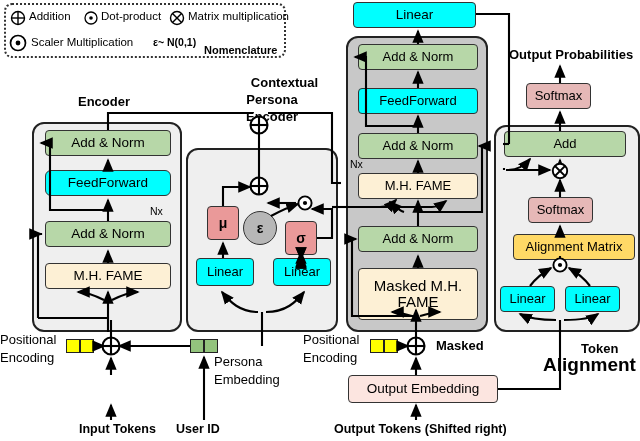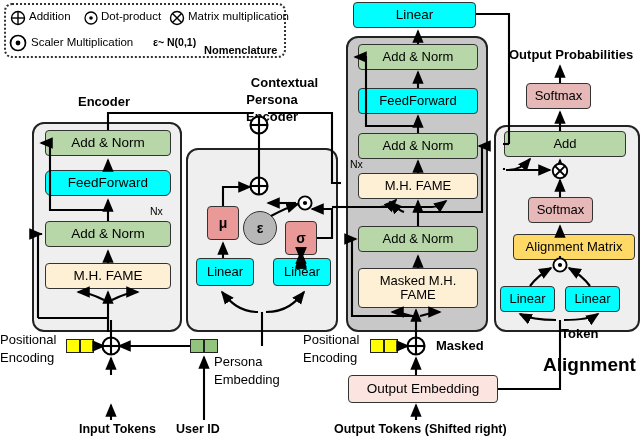--- a/index.html
+++ b/index.html
@@ -89,39 +89,39 @@
   <div class="lbl bold" style="left:176px;top:423px;font-size:12.5px;">User ID</div>
 
   <div class="box" style="left:353px;top:2px;width:123px;height:26px;background:#00ffff;font-size:13.5px;">Linear</div>
   <div class="panel" style="left:346px;top:36px;width:142px;height:296px;background:#c8c8c8;"></div>
   <div class="box" style="left:358px;top:44px;width:120px;height:26px;background:#b7d7a8;font-size:13px;">Add &amp; Norm</div>
   <div class="box" style="left:358px;top:88px;width:120px;height:26px;background:#00ffff;font-size:13px;">FeedForward</div>
   <div class="box" style="left:358px;top:133px;width:120px;height:26px;background:#b7d7a8;font-size:13px;">Add &amp; Norm</div>
   <div class="lbl" style="left:350px;top:159px;font-size:10.5px;">Nx</div>
   <div class="box" style="left:358px;top:173px;width:120px;height:26px;background:#fdf0d5;font-size:13px;">M.H. FAME</div>
   <div class="box" style="left:358px;top:226px;width:120px;height:26px;background:#b7d7a8;font-size:13px;">Add &amp; Norm</div>
-  <div class="box" style="left:358px;top:268px;width:120px;height:40px;background:#fdf0d5;font-size:13px;padding:12px 6px;">Masked M.H. FAME</div>
+  <div class="box" style="left:358px;top:268px;width:120px;height:52px;background:#fdf0d5;font-size:15px;padding:12px 6px;">Masked M.H. FAME</div>
 
   <div class="lbl" style="left:303px;top:333px;font-size:13px;">Positional</div>
   <div class="lbl" style="left:303px;top:351px;font-size:13px;">Encoding</div>
   <div class="tinybox" style="left:370px;top:339px;width:14px;height:14px;background:#ffff00;"></div>
   <div class="tinybox" style="left:384px;top:339px;width:14px;height:14px;background:#ffff00;"></div>
   <div class="lbl bold" style="left:436px;top:339px;font-size:13px;">Masked</div>
   <div class="box" style="left:348px;top:375px;width:150px;height:28px;background:#fce5e0;font-size:13.5px;">Output Embedding</div>
   <div class="lbl bold" style="left:509px;top:48px;font-size:13px;">Output Probabilities</div>
 
   <div class="lbl bold" style="left:334px;top:423px;font-size:12.5px;">Output Tokens (Shifted right)</div>
   <div class="box" style="left:526px;top:83px;width:65px;height:26px;background:#e6b8b7;font-size:13px;">Softmax</div>
   <div class="panel" style="left:494px;top:125px;width:146px;height:207px;background:#efefef;"></div>
   <div class="box" style="left:504px;top:131px;width:122px;height:26px;background:#b7d7a8;font-size:13px;">Add</div>
   <div class="box" style="left:528px;top:197px;width:65px;height:26px;background:#e6b8b7;font-size:13px;">Softmax</div>
   <div class="box" style="left:500px;top:234px;width:122px;height:26px;background:#ffd966;font-size:13px;margin-left:13px;">Alignment Matrix</div>
   <div class="box" style="left:500px;top:286px;width:55px;height:26px;background:#00ffff;font-size:13px;">Linear</div>
   <div class="box" style="left:565px;top:286px;width:55px;height:26px;background:#00ffff;font-size:13px;">Linear</div>
-  <div class="lbl bold" style="left:561px;top:327px;font-size:13px;">Token</div>
+  <div class="lbl bold" style="left:561px;top:342px;font-size:13px;padding-left:20px;">Token</div>
   <div class="lbl bold" style="left:543px;top:355px;font-size:19px;">Alignment</div>
 
   <svg class="wires">
     <defs>
       <marker id="ah" markerWidth="7" markerHeight="7" refX="5.6" refY="3" orient="auto">
         <polygon points="0,0.3 6.4,3 0,5.7" fill="#000"></polygon>
       </marker>
     </defs>
     <g stroke="#000" stroke-width="2.1" fill="none">
 

